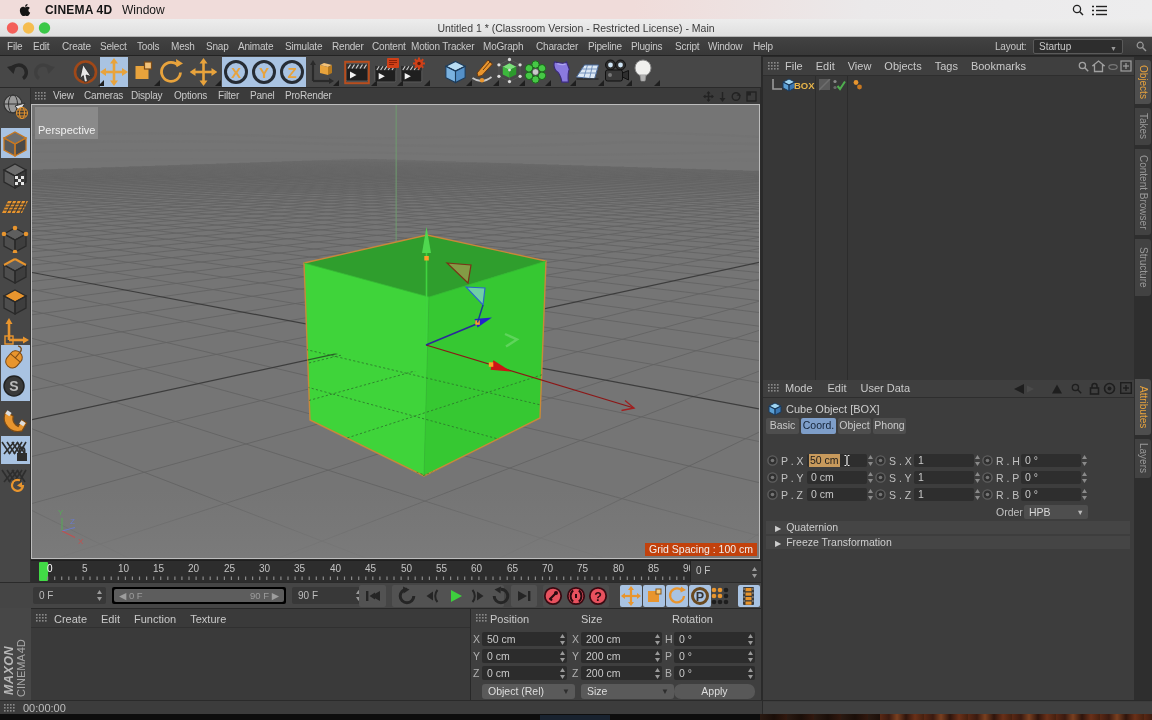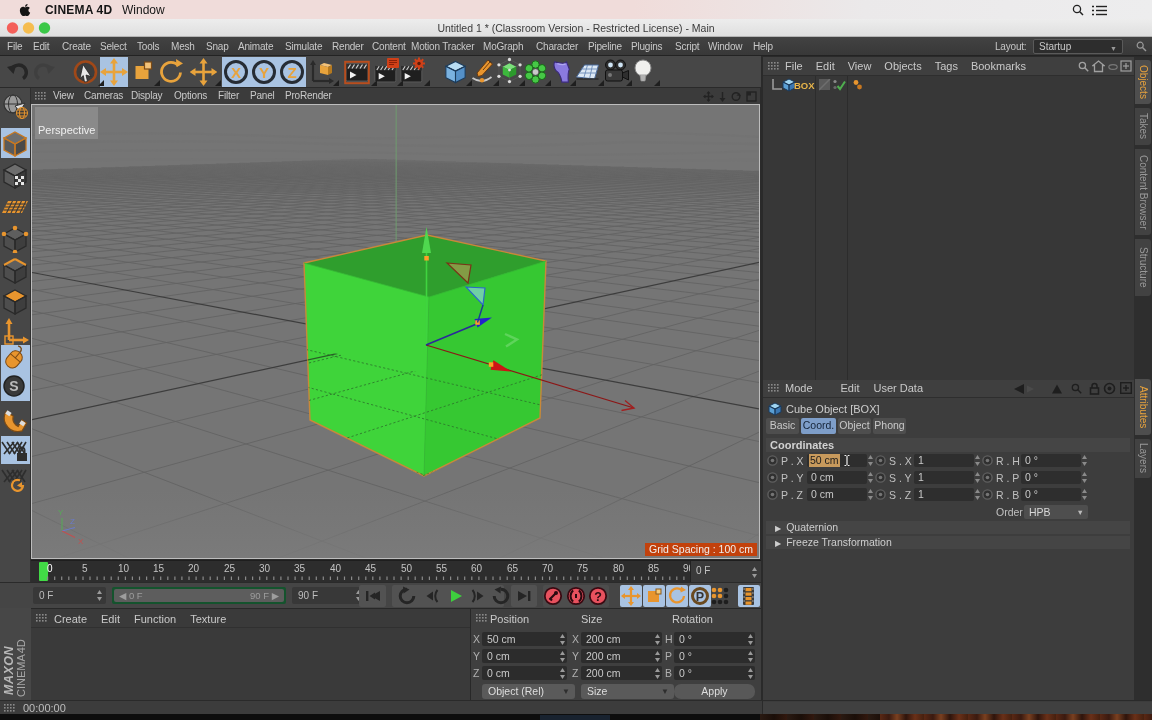--- a/index.html
+++ b/index.html
@@ -431,21 +431,21 @@
     </div>
   </div>
 <div class="abs" style="left:0;top:582px;width:761px;height:26px;background:#454545;border-top:1px solid #2a2a2a">
     <div class="abs" style="left:33px;top:4px;width:73px;height:17px;background:#383838;border-radius:2px">
       <div class="abs" style="left:6px;top:3px;font-size:10px;color:#bdbdbd">0 F</div>
       <svg class="abs" style="left:63px;top:2px" width="7" height="13" viewBox="0 0 7 13">
         <path d="M3.5 1 L6 5 L1 5 Z" fill="#9a9a9a"></path>
         <path d="M3.5 12 L6 8 L1 8 Z" fill="#9a9a9a"></path>
       </svg>
     </div>
-    <div class="abs" style="left:112px;top:4px;width:174px;height:17px;background:#14532d;border-radius:2px">
+    <div class="abs" style="left:112px;top:4px;width:174px;height:17px;background:#000000;border-radius:2px">
       <div class="abs" style="left:2px;top:2px;width:170px;height:13px;background:#5d5d5d;border-radius:2px"></div>
       <div class="abs" style="left:7px;top:3px;font-size:9.5px;color:#9d9d9d">◀ 0 F</div>
       <div class="abs" style="right:7px;top:3px;font-size:9.5px;color:#9d9d9d">90 F ▶</div>
     </div>
     <div class="abs" style="left:292px;top:4px;width:73px;height:17px;background:#383838;border-radius:2px">
       <div class="abs" style="left:6px;top:3px;font-size:10px;color:#bdbdbd">90 F</div>
       <svg class="abs" style="left:63px;top:2px" width="7" height="13" viewBox="0 0 7 13">
         <path d="M3.5 1 L6 5 L1 5 Z" fill="#9a9a9a"></path>
         <path d="M3.5 12 L6 8 L1 8 Z" fill="#9a9a9a"></path>
       </svg>
@@ -785,21 +785,21 @@
           <rect x="0" y="3" width="1.6" height="1.6"></rect>
           <rect x="3" y="3" width="1.6" height="1.6"></rect>
           <rect x="6" y="3" width="1.6" height="1.6"></rect>
           <rect x="9" y="3" width="1.6" height="1.6"></rect>
           <rect x="0" y="6" width="1.6" height="1.6"></rect>
           <rect x="3" y="6" width="1.6" height="1.6"></rect>
           <rect x="6" y="6" width="1.6" height="1.6"></rect>
           <rect x="9" y="6" width="1.6" height="1.6"></rect>
         </g>
       </svg>
-      <div class="abs" style="left:22px;top:2px;font-size:11px;color:#c9c9c9"><span style="margin-right:28px">Mode</span><span style="margin-right:14px">Edit</span><span>User Data</span></div>
+      <div class="abs" style="left:22px;top:2px;font-size:11px;color:#c9c9c9"><span style="margin-right:15px">Mode</span><span style="margin-right:14px">Edit</span><span>User Data</span></div>
       <svg class="abs" style="left:250px;top:3px" width="26" height="12" viewBox="0 0 26 12">
         <path d="M11 1 L1 6 L11 11 Z" fill="#1e1e1e"></path>
         <path d="M14 2.5 L21 6 L14 9.5 Z" fill="#4a4a4a"></path>
       </svg>
       <svg class="abs" style="left:288px;top:3px" width="12" height="12" viewBox="0 0 12 12">
         <path d="M6 1.5 L11 10.5 L1 10.5 Z" fill="#1e1e1e"></path>
       </svg>
       <svg class="abs" style="left:308px;top:3px" width="11" height="11" viewBox="0 0 11 11">
         <circle cx="4.4" cy="4.4" r="3.1" fill="none" stroke="#1e1e1e" stroke-width="1.3"></circle>
         <line x1="6.8" y1="6.8" x2="10.2" y2="10.2" stroke="#1e1e1e" stroke-width="1.5"></line>
@@ -826,21 +826,20 @@
         <polygon points="7,1 13,4 7,7 1,4"></polygon>
         <polygon points="1,4 7,7 7,13 1,10"></polygon>
         <polygon points="7,7 13,4 13,10 7,13"></polygon>
       </g>
     </svg>
     <div class="abs" style="left:23px;top:346px;font-size:11px;color:#cccccc">Cube Object [BOX]</div>
     <div class="abs" style="left:3px;top:361px;width:33px;height:16px;background:#4e4e4e;border-radius:2px;text-align:center;font-size:10.5px;color:#c9c9c9;line-height:15px">Basic</div>
     <div class="abs" style="left:38px;top:361px;width:35px;height:16px;background:#7e9ec9;border-radius:2px;text-align:center;font-size:10.5px;color:#16253a;line-height:15px">Coord.</div>
     <div class="abs" style="left:75px;top:361px;width:33px;height:16px;background:#4e4e4e;border-radius:2px;text-align:center;font-size:10.5px;color:#c9c9c9;line-height:15px">Object</div>
     <div class="abs" style="left:110px;top:361px;width:33px;height:16px;background:#4e4e4e;border-radius:2px;text-align:center;font-size:10.5px;color:#c9c9c9;line-height:15px">Phong</div>
-    <div class="abs" style="left:3px;top:381px;width:364px;height:14px;background:#454545;font-size:11px;color:#d2d2d2;font-weight:bold;padding-left:4px;line-height:14px">Coordinates</div>
     <svg class="abs" style="left:4px;top:398px" width="11" height="11" viewBox="0 0 11 11">
       <circle cx="5.5" cy="5.5" r="4.6" fill="#303030" stroke="#5f5f5f" stroke-width="1.4"></circle>
       <circle cx="5.5" cy="5.5" r="1.8" fill="#757575"></circle>
     </svg>
     <div class="abs" style="left:18px;top:398px;font-size:10.5px;color:#c0c0c0">P . X</div>
     <div class="abs" style="left:44px;top:397px;width:60px;height:13px;background:#2e2e2e;border-radius:2px">
       <div class="abs" style="left:2px;top:0px;background:#c89a5c;font-size:10.5px;color:#1c1c1c;padding:0 1px;height:13px;line-height:13px">50 cm</div>
       <svg class="abs" style="left:36px;top:0px" width="8" height="13">
         <g stroke="#f0f0f0" stroke-width="1.2">
           <line x1="4" y1="1.5" x2="4" y2="11.5"></line>

